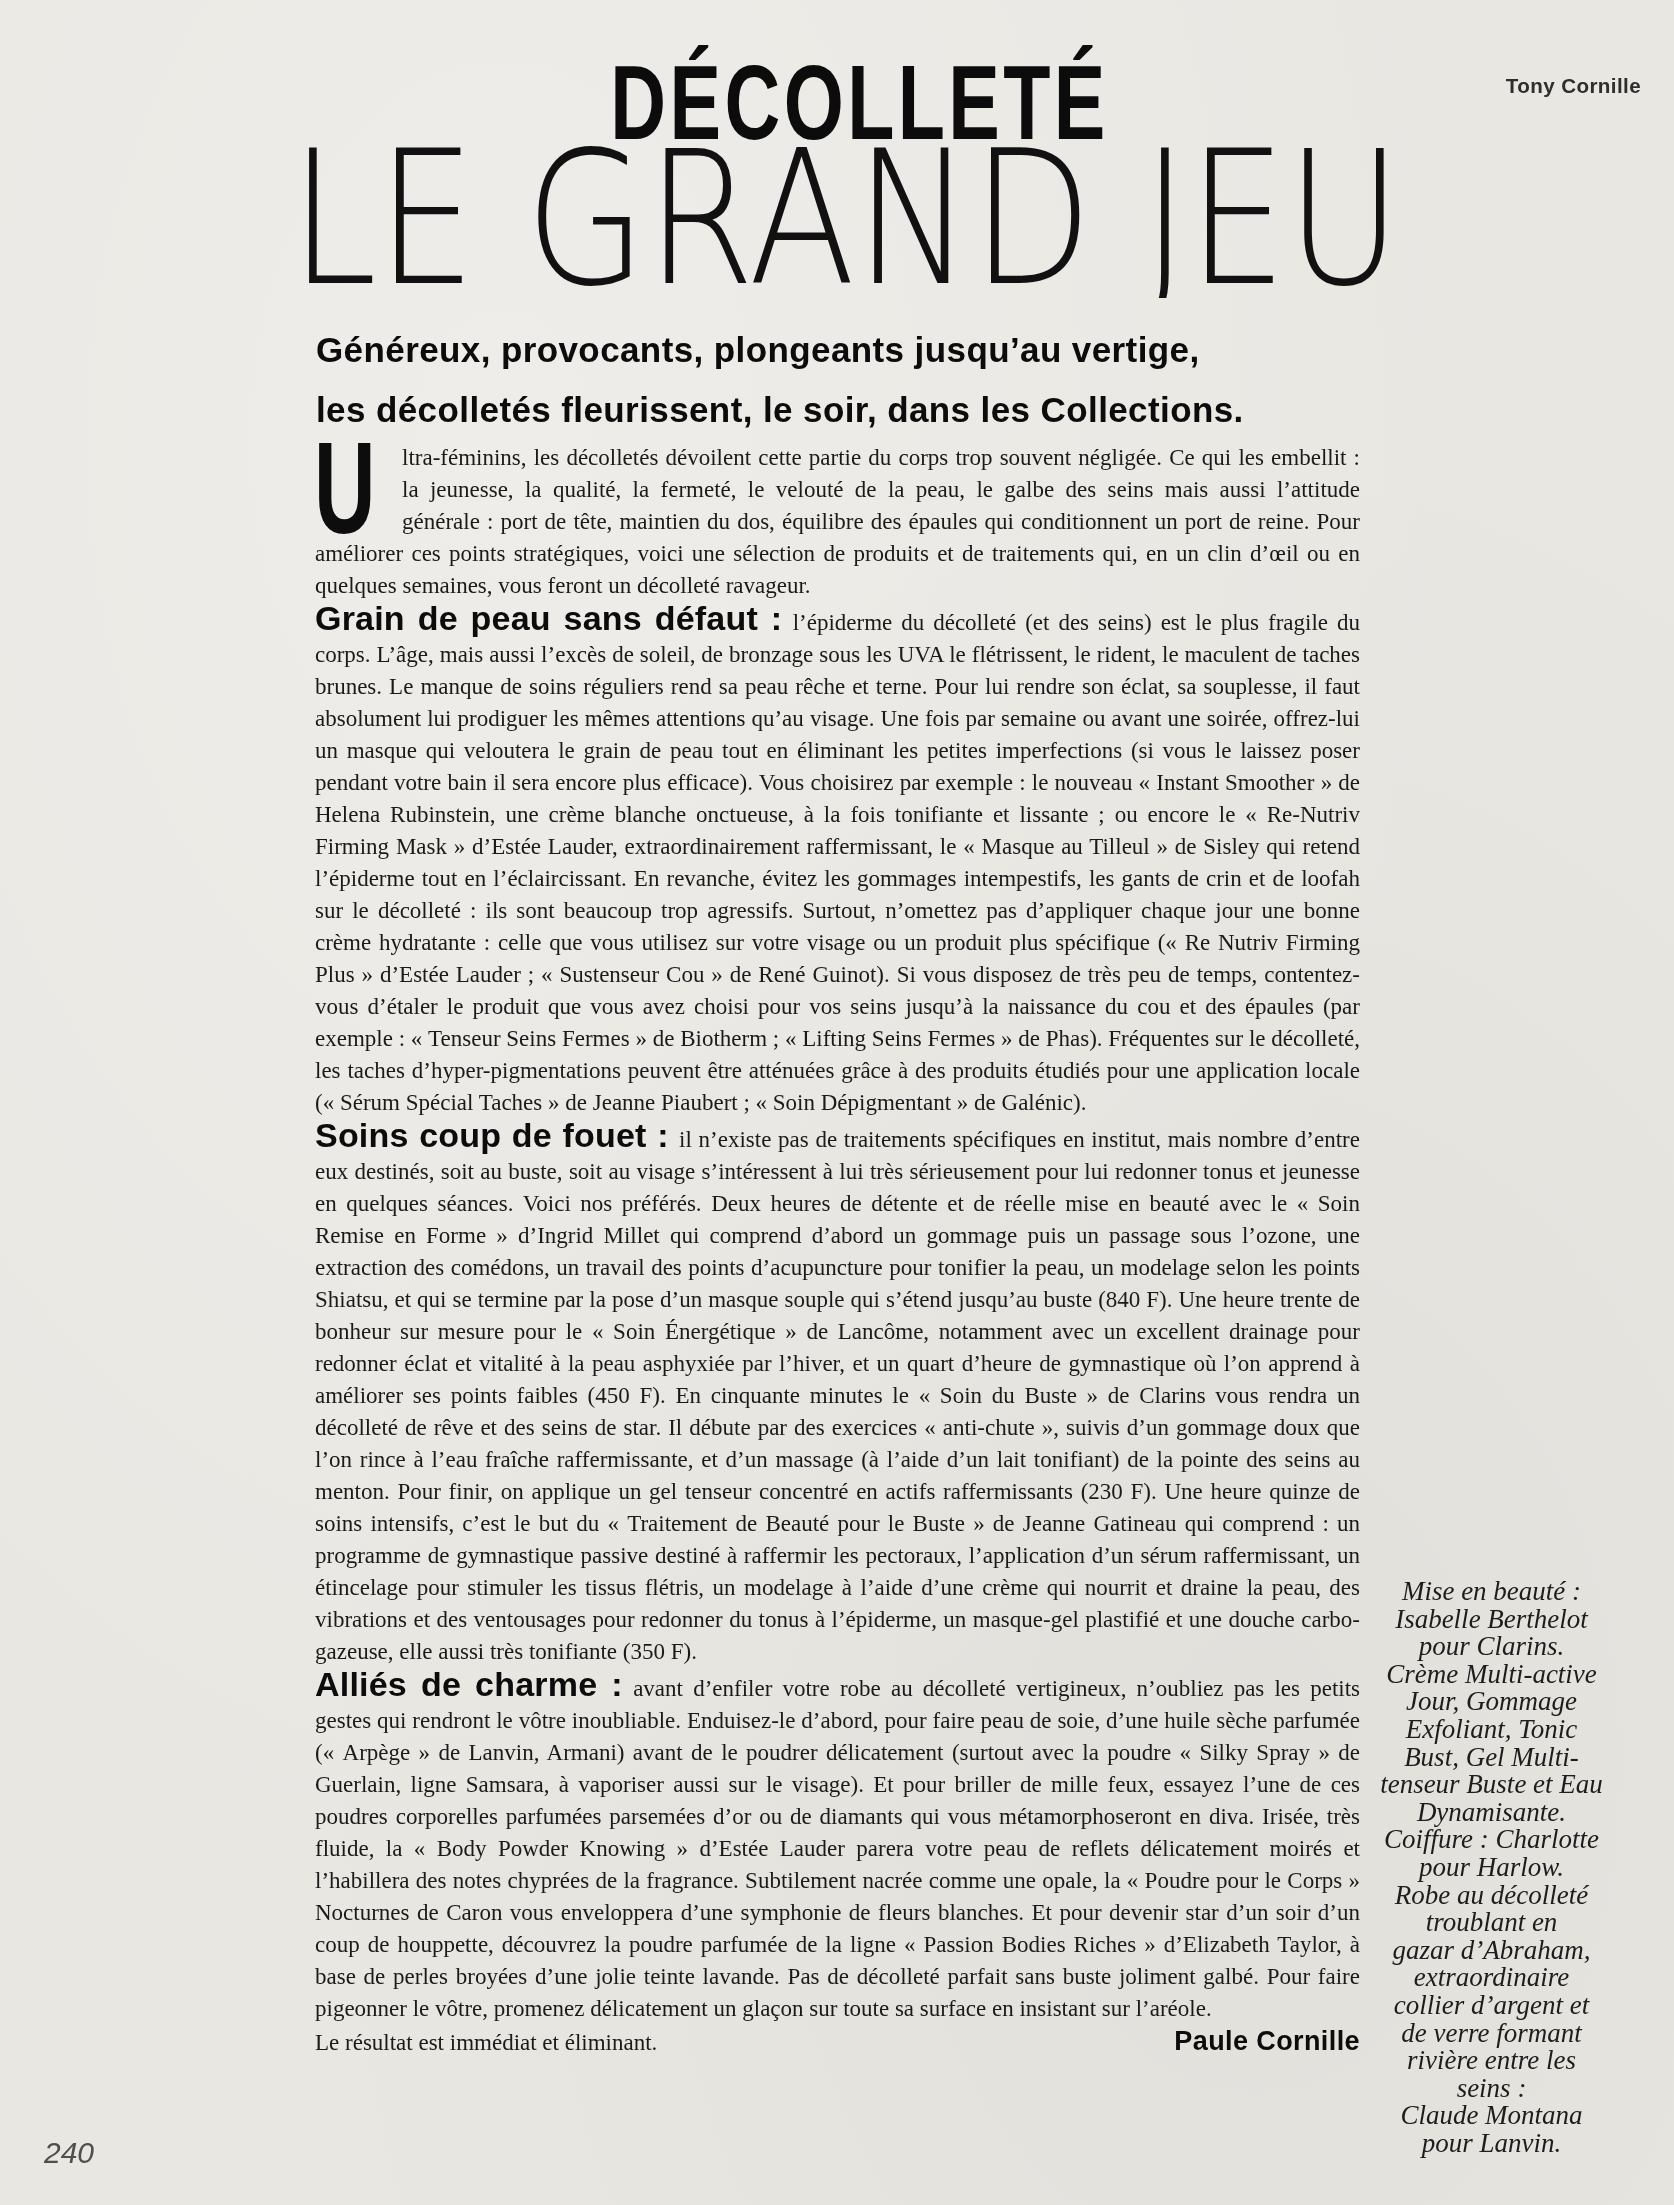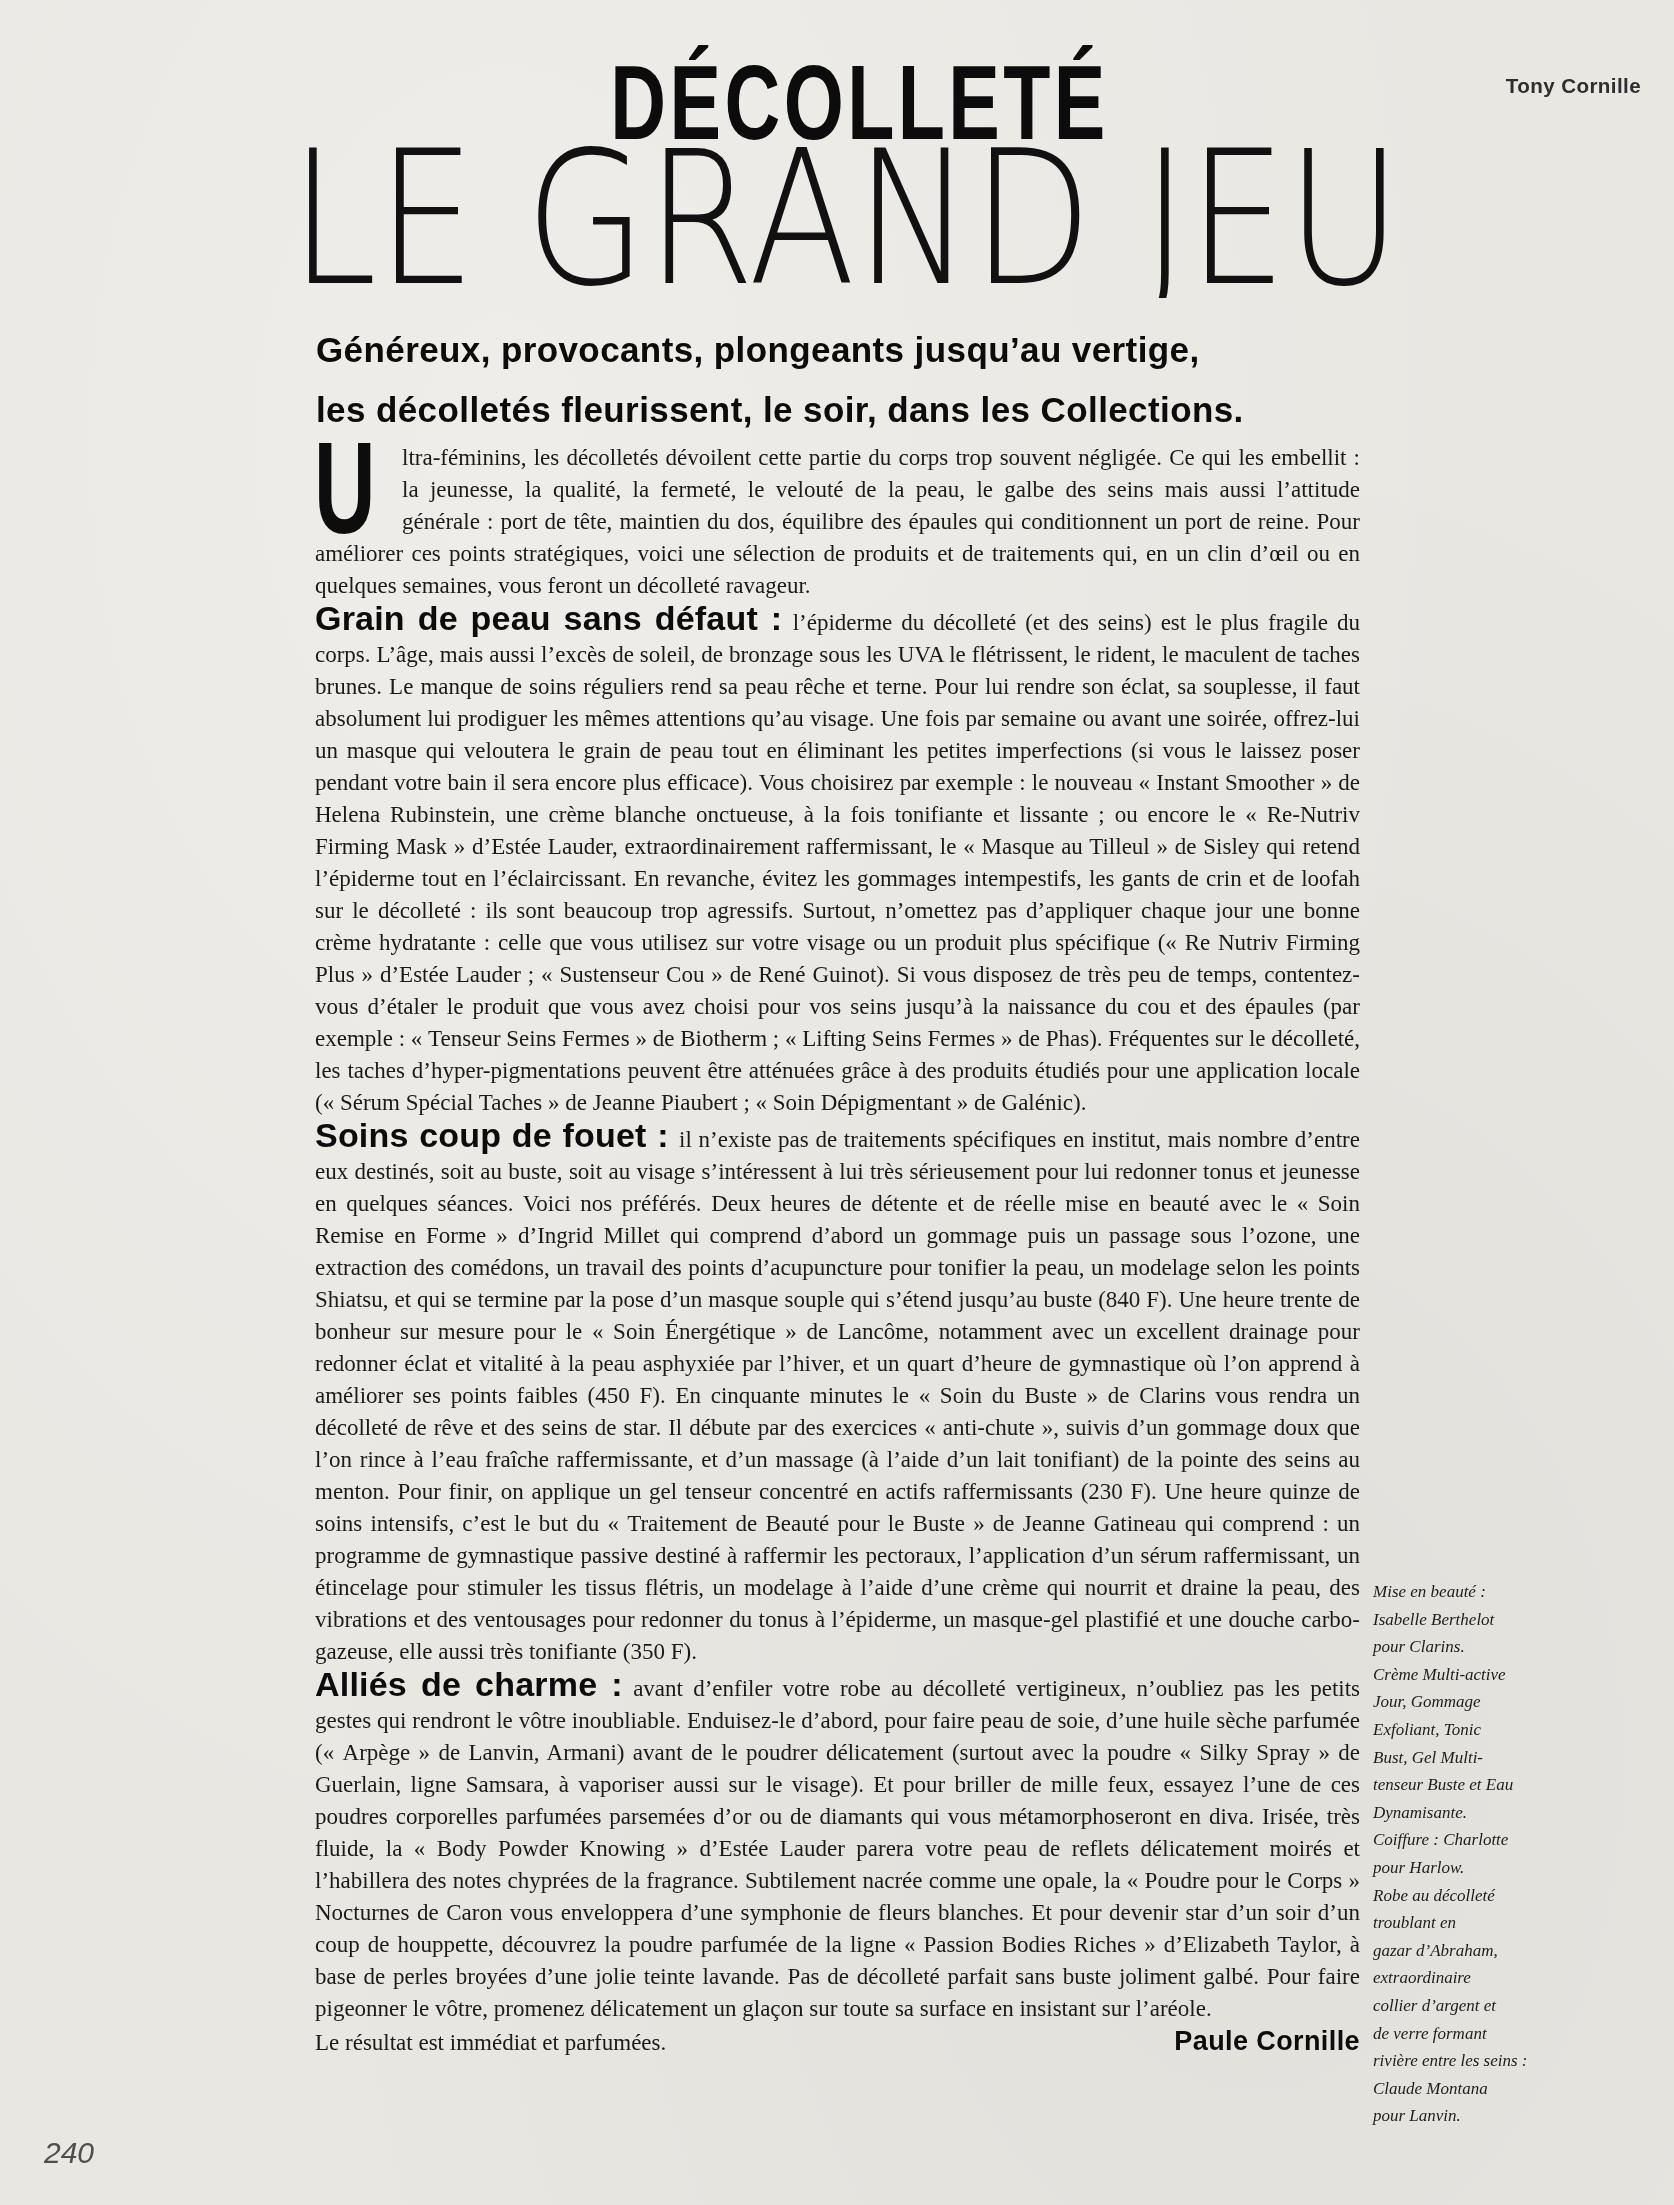--- a/index.html
+++ b/index.html
@@ -132,23 +132,23 @@
     color: #0c0c0c;
     white-space: nowrap;
   }
 
   
   .sidebar {
     position: absolute;
     top: 1578px;
     right: 65px;
     width: 237px;
-    text-align: left;
+    text-align: center;
     font-style: italic;
-    font-size: 17px;
+    font-size: 27px;
     line-height: 27.6px;
     color: #1d1d1d;
     white-space: pre-line;
   }
 
   
   .pageno {
     position: absolute;
     left: 44px;
     top: 2136px;
@@ -192,21 +192,21 @@
 
     <p>
       <span class="lead">Soins coup de fouet&nbsp;:</span><span>il n’existe pas de traitements spécifiques en institut, mais nombre d’entre eux destinés, soit au buste, soit au visage s’intéressent à lui très sérieusement pour lui redonner tonus et jeunesse en quelques séances. Voici nos préférés. Deux heures de détente et de réelle mise en beauté avec le «&nbsp;Soin Remise en Forme&nbsp;» d’Ingrid Millet qui comprend d’abord un gommage puis un passage sous l’ozone, une extraction des comédons, un travail des points d’acupuncture pour tonifier la peau, un modelage selon les points Shiatsu, et qui se termine par la pose d’un masque souple qui s’étend jusqu’au buste (840 F). Une heure trente de bonheur sur mesure pour le «&nbsp;Soin Énergétique&nbsp;» de Lancôme, notamment avec un excellent drainage pour redonner éclat et vitalité à la peau asphyxiée par l’hiver, et un quart d’heure de gymnastique où l’on apprend à améliorer ses points faibles (450 F). En cinquante minutes le «&nbsp;Soin du Buste&nbsp;» de Clarins vous rendra un décolleté de rêve et des seins de star. Il débute par des exercices «&nbsp;anti-chute&nbsp;», suivis d’un gommage doux que l’on rince à l’eau fraîche raffermissante, et d’un massage (à l’aide d’un lait tonifiant) de la pointe des seins au menton. Pour finir, on applique un gel tenseur concentré en actifs raffermissants (230 F). Une heure quinze de soins intensifs, c’est le but du «&nbsp;Traitement de Beauté pour le Buste&nbsp;» de Jeanne Gatineau qui comprend&nbsp;: un programme de gymnastique passive destiné à raffermir les pectoraux, l’application d’un sérum raffermissant, un étincelage pour stimuler les tissus flétris, un modelage à l’aide d’une crème qui nourrit et draine la peau, des vibrations et des ventousages pour redonner du tonus à l’épiderme, un masque-gel plastifié et une douche carbo-gazeuse, elle aussi très tonifiante (350 F).</span>
     </p>
 
     <p>
       <span class="lead">Alliés de charme&nbsp;:</span><span>avant d’enfiler votre robe au décolleté vertigineux, n’oubliez pas les petits gestes qui rendront le vôtre inoubliable. Enduisez-le d’abord, pour faire peau de soie, d’une huile sèche parfumée («&nbsp;Arpège&nbsp;» de Lanvin, Armani) avant de le poudrer délicatement (surtout avec la poudre «&nbsp;Silky Spray&nbsp;» de Guerlain, ligne Samsara, à vaporiser aussi sur le visage). Et pour briller de mille feux, essayez l’une de ces poudres corporelles parfumées parsemées d’or ou de diamants qui vous métamorphoseront en diva. Irisée, très fluide, la «&nbsp;Body Powder Knowing&nbsp;» d’Estée Lauder parera votre peau de reflets délicatement moirés et l’habillera des notes chyprées de la fragrance. Subtilement nacrée comme une opale, la «&nbsp;Poudre pour le Corps&nbsp;» Nocturnes de Caron vous enveloppera d’une symphonie de fleurs blanches. Et pour devenir star d’un soir d’un coup de houppette, découvrez la poudre parfumée de la ligne «&nbsp;Passion Bodies Riches&nbsp;» d’Elizabeth Taylor, à base de perles broyées d’une jolie teinte lavande. Pas de décolleté parfait sans buste joliment galbé. Pour faire pigeonner le vôtre, promenez délicatement un glaçon sur toute sa surface en insistant sur l’aréole.</span>
     </p>
 
     <div class="closing-row">
-      <span class="closing">Le résultat est immédiat et parfumées.</span>
+      <span class="closing">Le résultat est immédiat et éliminant.</span>
       <span class="author">Paule Cornille</span>
     </div>
 
   </div>
 
   <div class="sidebar">Mise en beauté&nbsp;:
 Isabelle Berthelot
 pour Clarins.
 Crème Multi-active
 Jour, Gommage

